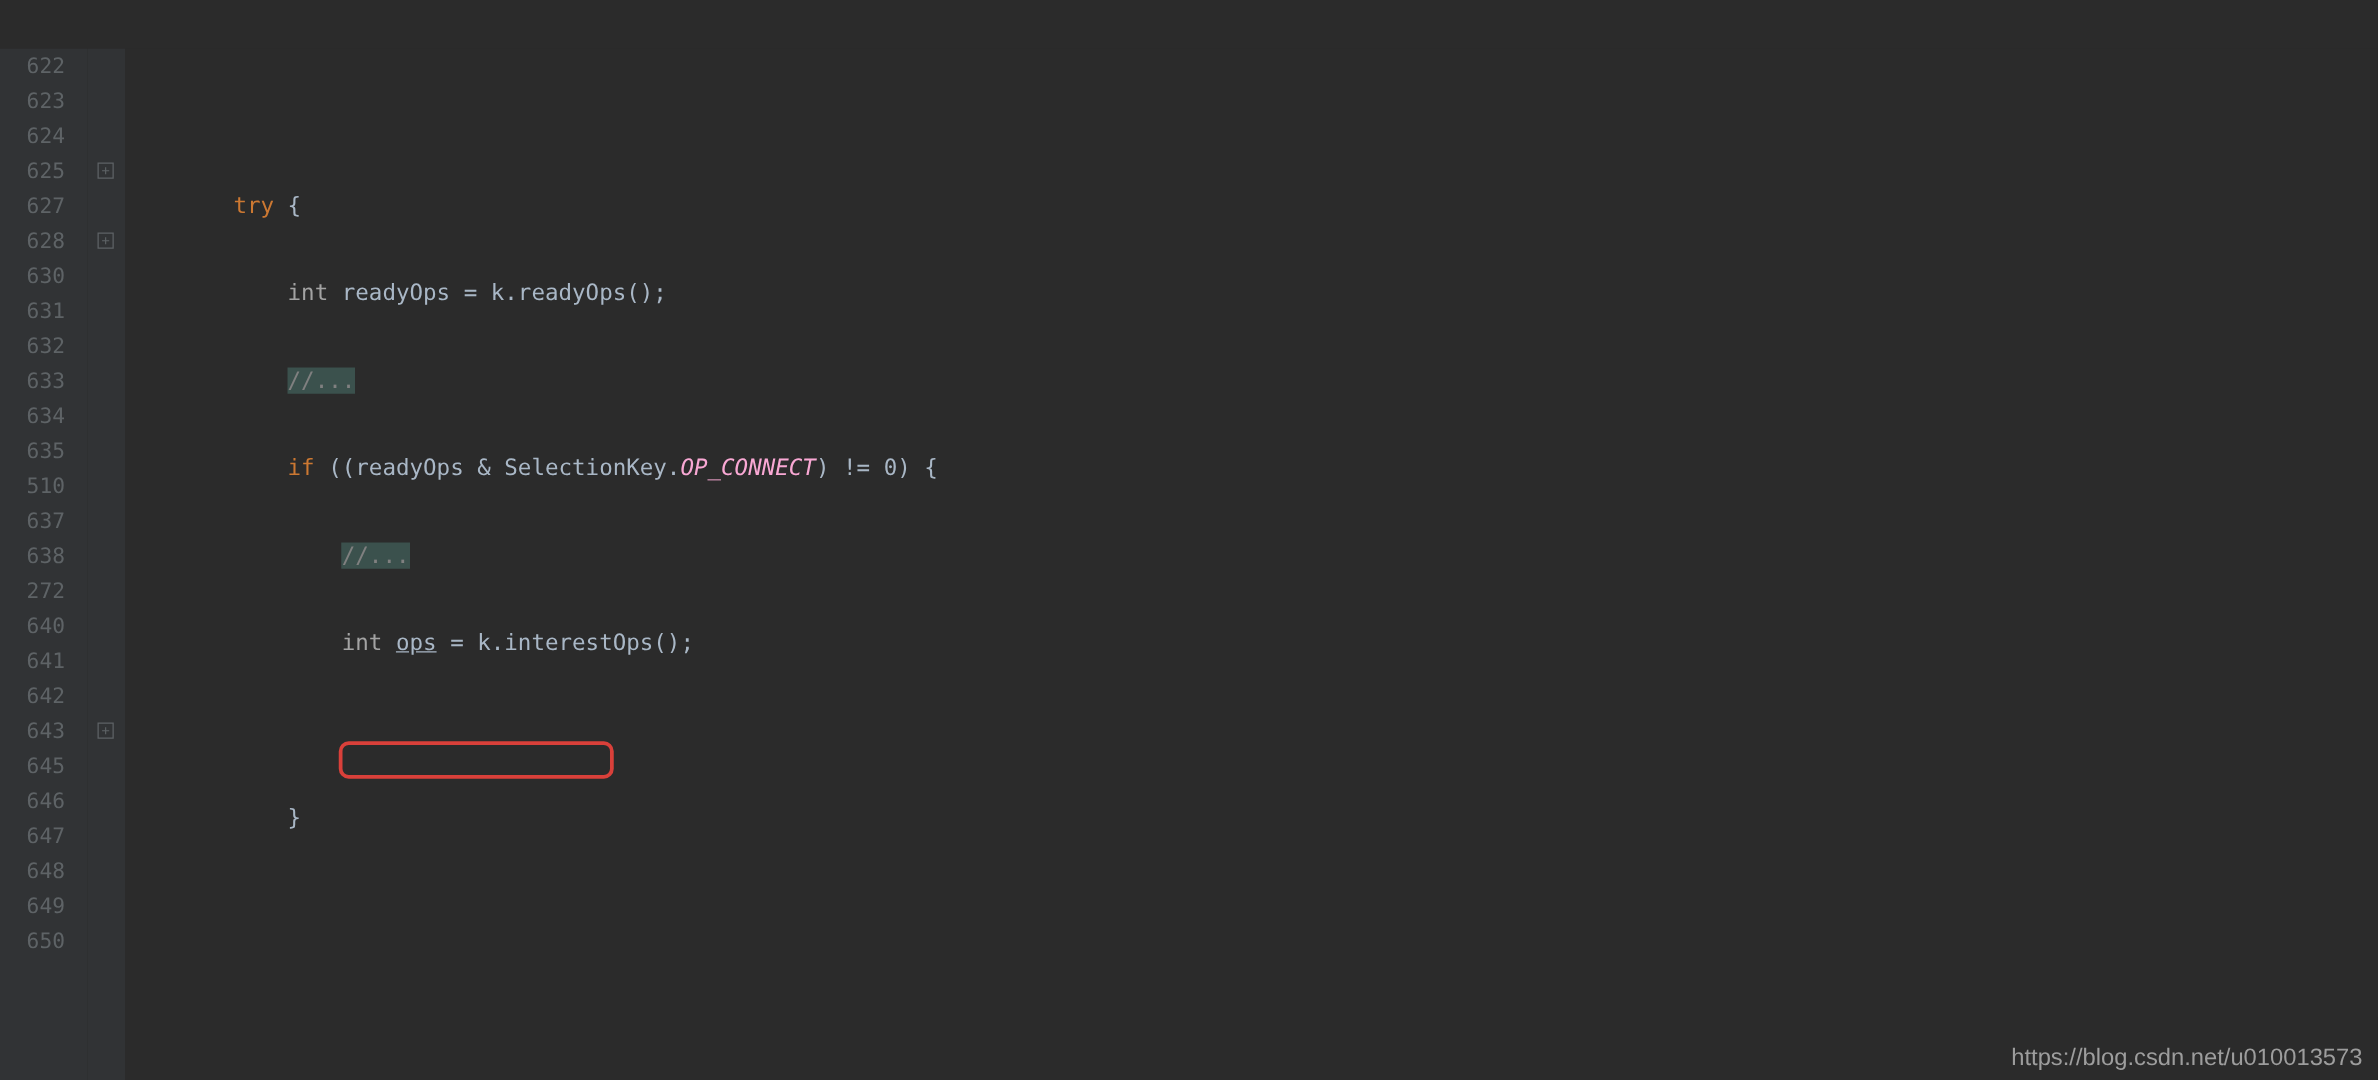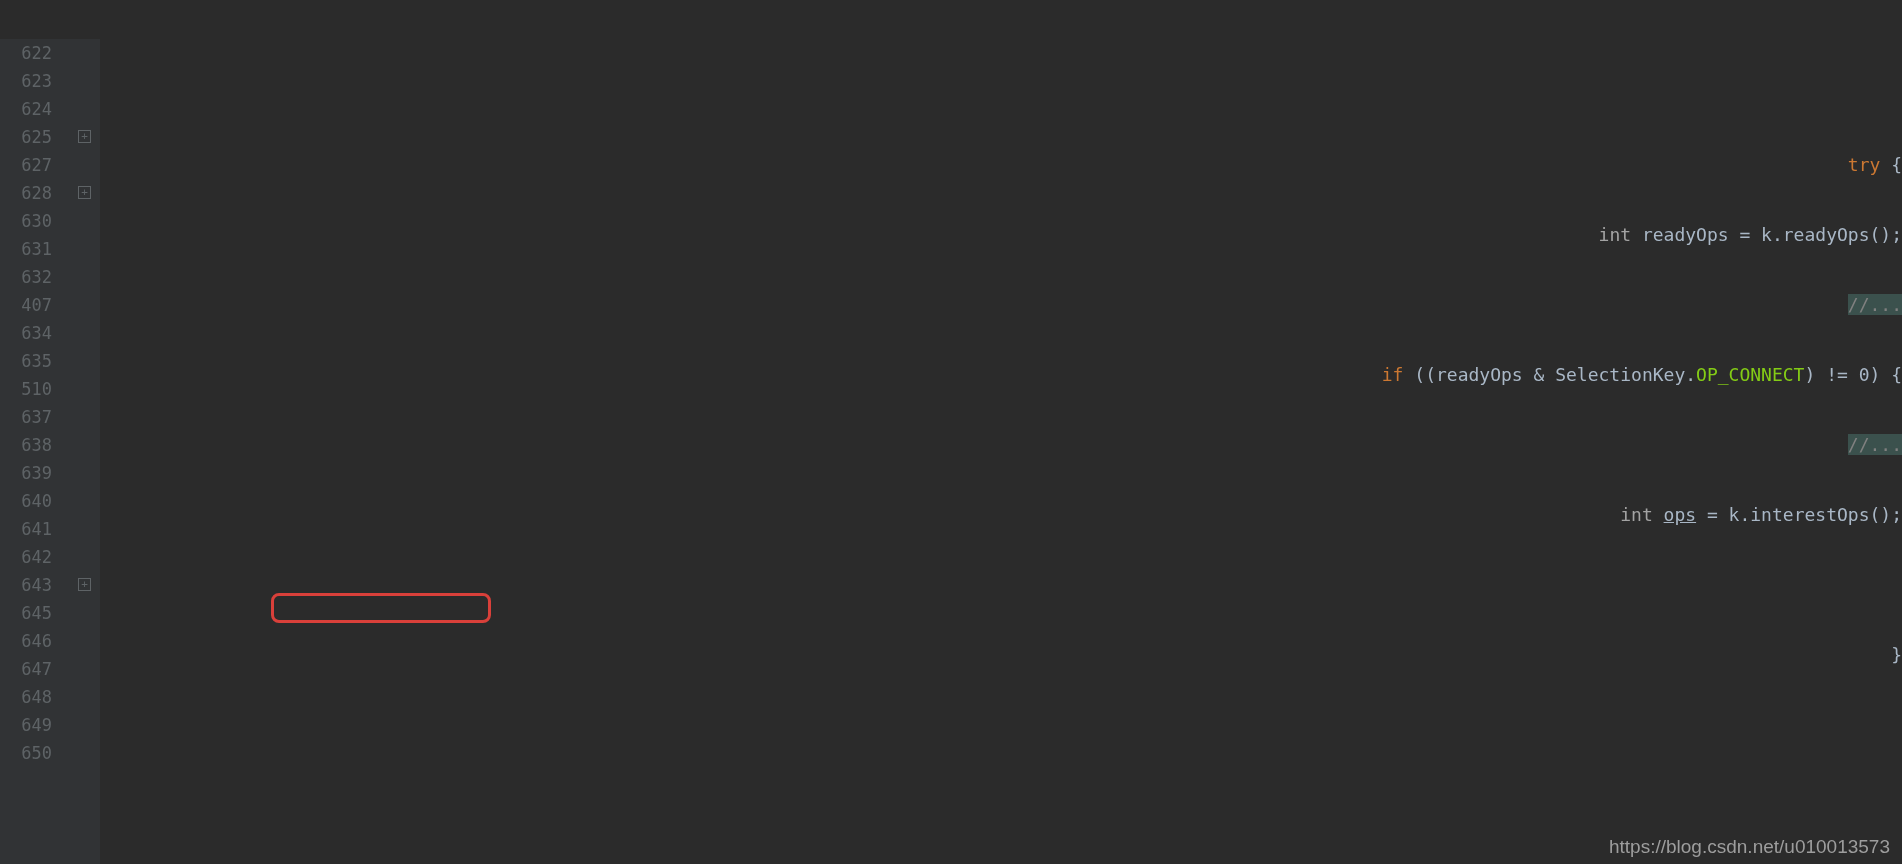--- a/index.html
+++ b/index.html
@@ -50,24 +50,24 @@
   .code {
     background: #2b2b2b;
     flex: 1;
     white-space: pre;
   }
   .line {
     height: 28px;
     line-height: 28px;
   }
   .gutter .line { }
-  .code .line { padding-left: 0; text-align: right; }
+  .code .line { padding-left: 0; }
   .kw   { color: #cc7832; }               
   .type { color: #a3a3a3; }             
-  .staticf { color: #84cc16; } 
+  .staticf { color: #f9a8d4; font-style: italic; } 
   .comment { color: #808080; }
   .under { text-decoration: underline; text-decoration-color: #a9b7c6; }
   .fold-bg { background: #3b514d; }
   .highlight-box {
     border: 3px solid #d9403a;
     border-radius: 8px;
     position: absolute;
     pointer-events: none;
   }
   .watermark {
@@ -87,27 +87,27 @@
   <div class="gutter">
     <div class="line">622</div>
     <div class="line">623</div>
     <div class="line">624</div>
     <div class="line">625</div>
     <div class="line">627</div>
     <div class="line">628</div>
     <div class="line">630</div>
     <div class="line">631</div>
     <div class="line">632</div>
-    <div class="line">407</div>
+    <div class="line">633</div>
     <div class="line">634</div>
     <div class="line">635</div>
     <div class="line">510</div>
     <div class="line">637</div>
     <div class="line">638</div>
-    <div class="line">639</div>
+    <div class="line">272</div>
     <div class="line">640</div>
     <div class="line">641</div>
     <div class="line">642</div>
     <div class="line">643</div>
     <div class="line">645</div>
     <div class="line">646</div>
     <div class="line">647</div>
     <div class="line">648</div>
     <div class="line">649</div>
     <div class="line">650</div>

